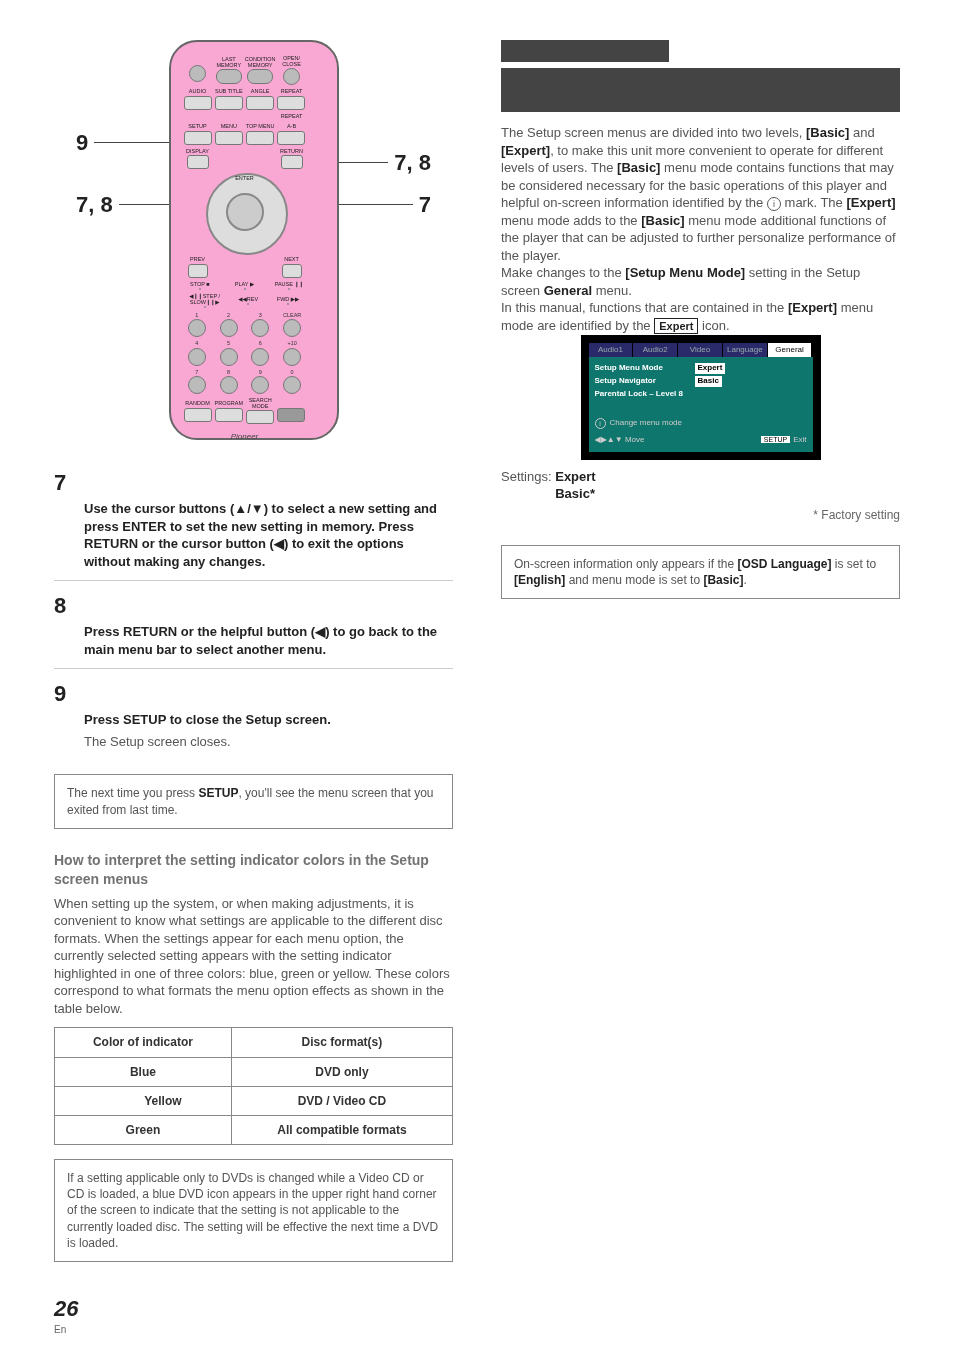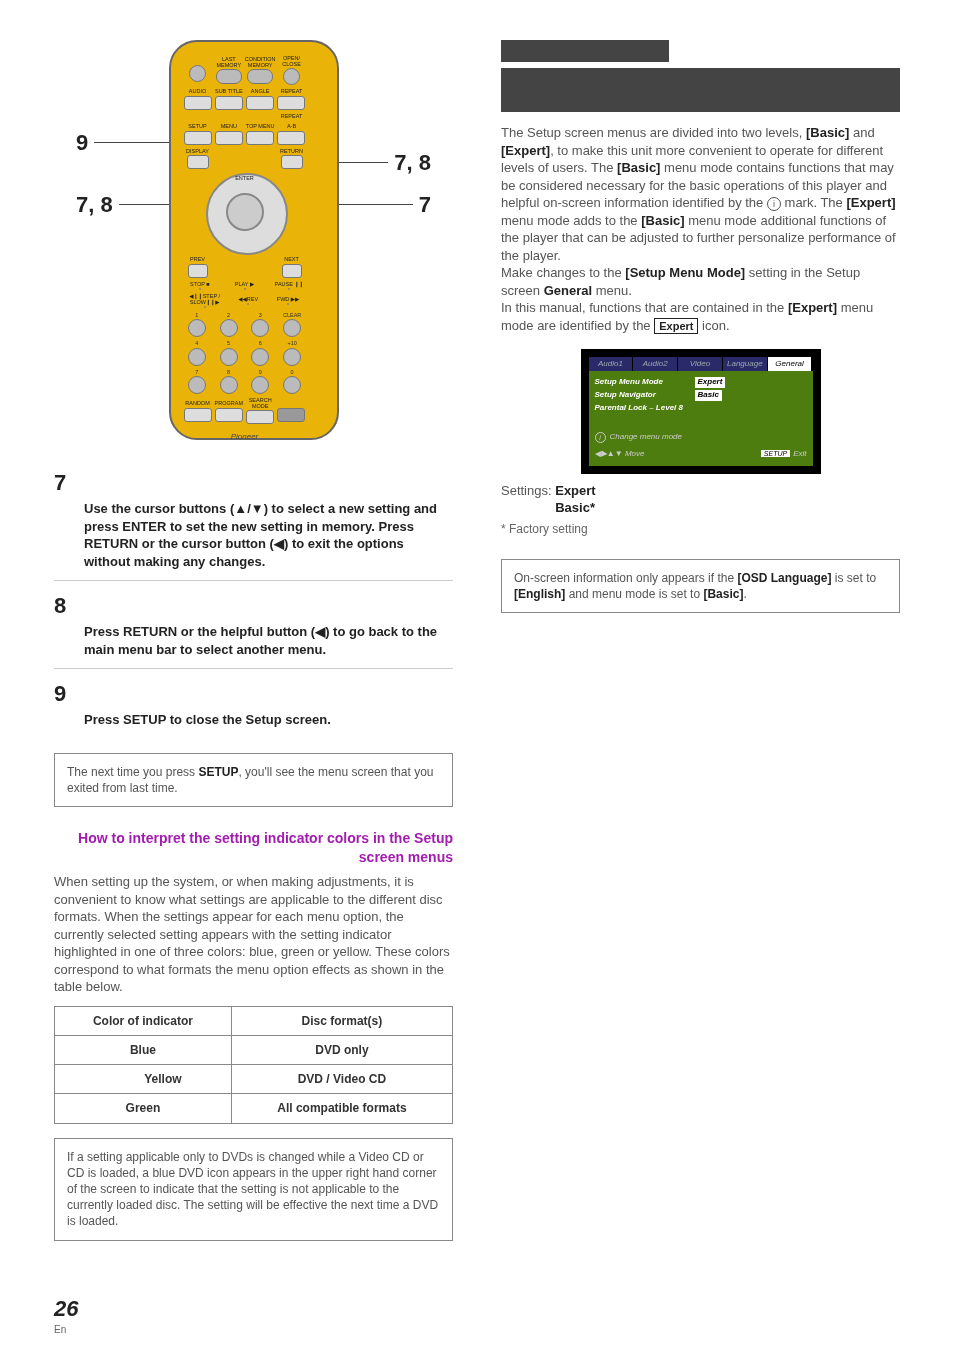--- a/index.html
+++ b/index.html
@@ -31,21 +31,21 @@
     position: relative;
     display: flex;
     justify-content: center;
     margin-bottom: 28px;
   }
   .remote {
     width: 170px;
     height: 400px;
     border: 2px solid #666;
     border-radius: 28px;
-    background: #eab308;
+    background: #f9a8d4;
     position: relative;
     padding: 14px 30px 10px 12px;
     box-sizing: border-box;
   }
   .remote .row {
     display: flex;
     justify-content: space-between;
     align-items: center;
     margin-bottom: 4px;
   }
@@ -149,21 +149,21 @@
 
   .tip-box {
     border:1px solid #888;
     padding:10px 12px;
     margin-top:14px;
     font-size:12px;
     color:#555;
   }
 
   h2.sub {
-    font-size:14px; font-weight:700; color:#a21caf; margin:22px 0 6px 0;text-align:right;
+    font-size:14px; font-weight:700; color:#737373; margin:22px 0 6px 0;
   }
 
   .body-text { color:#555; }
 
   table.formats {
     width:100%;
     border-collapse:collapse;
     margin-top:10px;
   }
   table.formats th, table.formats td {
@@ -204,22 +204,21 @@
     text-align:center;
     font-size:9px;
     line-height:12px;
     vertical-align:middle;
   }
 
   
   .osd-wrap {
     display:flex;
     justify-content:center;
-    margin:14px 0 8px 0;
-    font-style:italic;
+    margin:0 0 8px 0;
   }
   .osd {
     width:240px;
     background:#000;
     padding:8px;
     box-sizing:border-box;
     font-size:9px;
     color:#fff;
   }
   .osd .tabs {
@@ -229,21 +228,21 @@
     flex:1;
     background:#2a2a6a;
     color:#9aa;
     text-align:center;
     font-size:8px;
     padding:2px 0;
     border-right:1px solid #000;
   }
   .osd .tab.active { background:#fff; color:#000; }
   .osd .body {
-    background:#4d7c0f;
+    background:#0f766e;
     padding:6px;
   }
   .osd .menu-line {
     display:flex; align-items:center; margin-bottom:2px;
   }
   .osd .menu-key { width:100px; font-weight:700; font-size:8px; }
   .osd .menu-val {
     font-size:8px;
   }
   .osd .menu-val.box {
@@ -261,21 +260,21 @@
   .osd .setup-chip {
     background:#fff; color:#000; font-size:7px; padding:0 3px;
     margin-right:3px;
   }
   .osd .osd-ico-i {
     display:inline-block; width:9px; height:9px; border:1px solid #ccc; border-radius:50%;
     text-align:center; line-height:9px; font-size:7px;
   }
 
   .settings-block { font-size:13px; color:#555; margin-top:4px; }
-  .factory { text-align:left; font-size:12px; color:#666; margin-top:4px; }
+  .factory { text-align:right; font-size:12px; color:#666; margin-top:4px; }
 
   .note-box-right {
     border:1px solid #888;
     padding:10px 12px;
     margin-top:22px;
     font-size:12px;
     color:#555;
   }
 
   .page-num {
@@ -527,20 +526,21 @@
           <div class="step">
             <div class="step-num">8</div>
             <div class="step-body">
               <div class="step-title"><span>Press RETURN or the helpful button (</span><span class="arrow">◀</span><span>) to go back to the main menu bar to select another menu.</span></div>
             </div>
           </div>
           <div class="step">
             <div class="step-num">9</div>
             <div class="step-body">
               <div class="step-title"><span>Press SETUP to close the Setup screen.</span></div>
+              <div class="step-note">The Setup screen closes.</div>
             </div>
           </div>
         </div>
 
       <div class="tip-box">
         <span>The next time you press </span><span class="bold">SETUP</span><span>, you'll see the menu screen that you exited from last time.</span>
       </div>
 
       <h2 class="sub">How to interpret the setting indicator colors in the Setup screen menus</h2>
       <div class="body-text">When setting up the system, or when making adjustments, it is convenient to know what settings are applicable to the different disc formats. When the settings appear for each menu option, the currently selected setting appears with the setting indicator highlighted in one of three colors: blue, green or yellow. These colors correspond to what formats the menu option effects as shown in the table below.</div>

